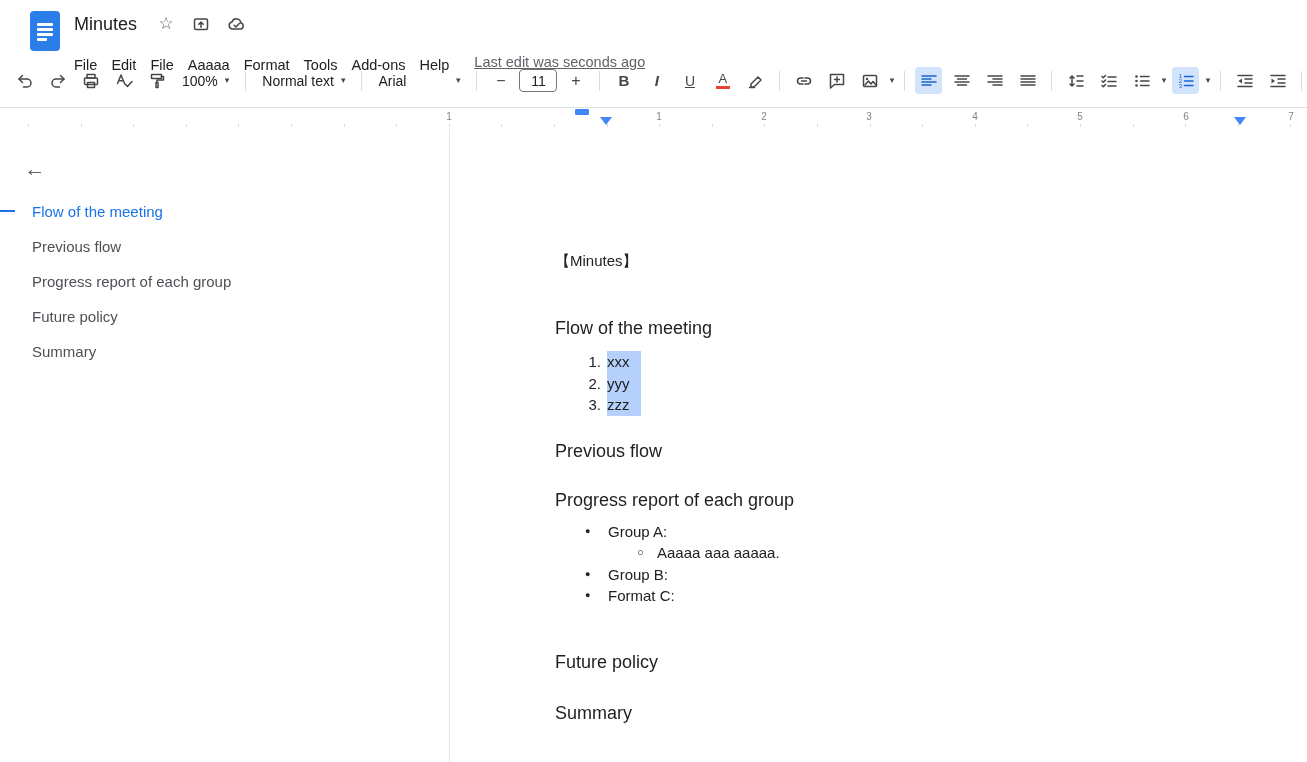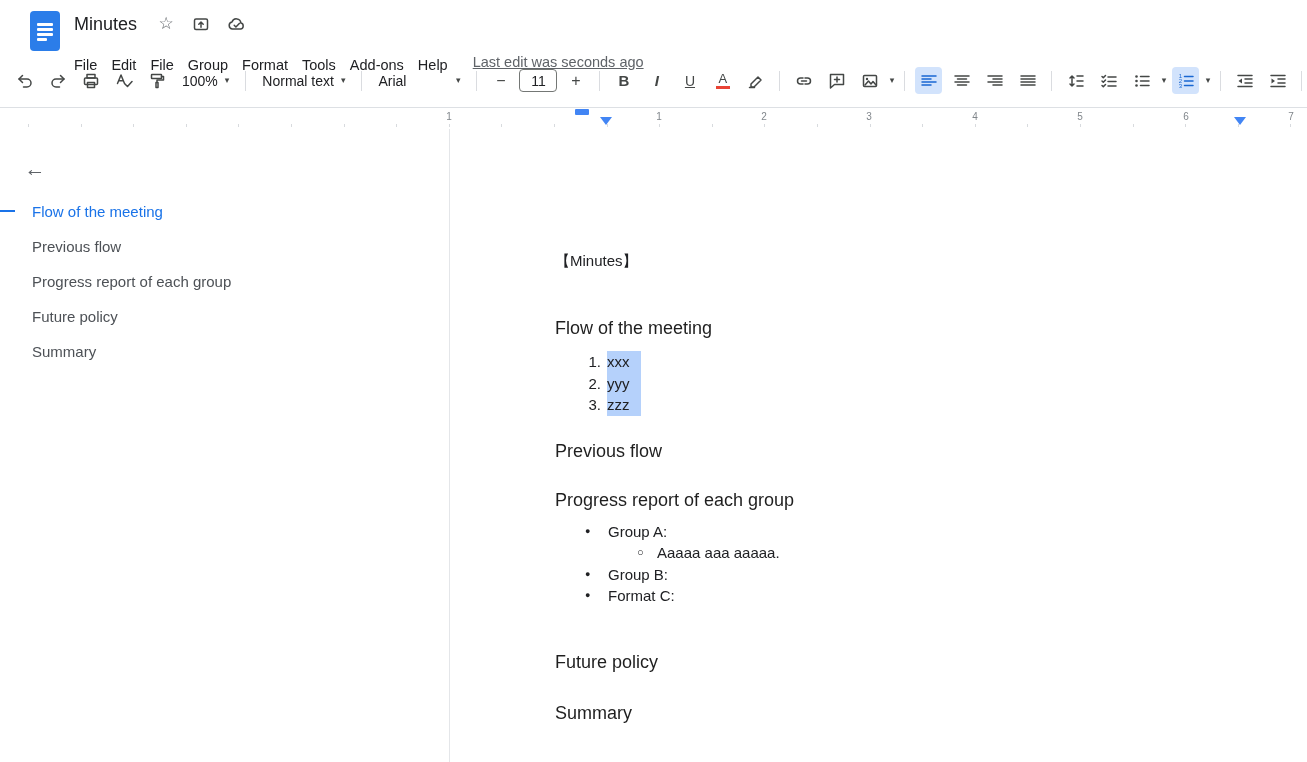--- a/index.html
+++ b/index.html
@@ -105,21 +105,21 @@
         <svg width="19" height="18" viewBox="0 0 19 18">
             <path class="ist" d="M5.5 14 h8 a3 3 0 0 0 .4-5.9 A4.6 4.6 0 0 0 5 6.9 3.6 3.6 0 0 0 5.5 14z"></path>
             <path class="ist" d="M7.2 10.3 l1.7 1.7 3.4-3.6"></path>
           </svg>
       </span>
     </div>
     <nav class="menubar">
       <span class="menu-item">File</span>
       <span class="menu-item">Edit</span>
       <span class="menu-item">File</span>
-      <span class="menu-item">Group</span>
+      <span class="menu-item">Aaaaa</span>
       <span class="menu-item">Format</span>
       <span class="menu-item">Tools</span>
       <span class="menu-item">Add-ons</span>
       <span class="menu-item">Help</span>
       <span class="last-edit">Last edit was seconds ago</span>
     </nav>
   </div>
 </div>
 
 <div class="toolbar">

